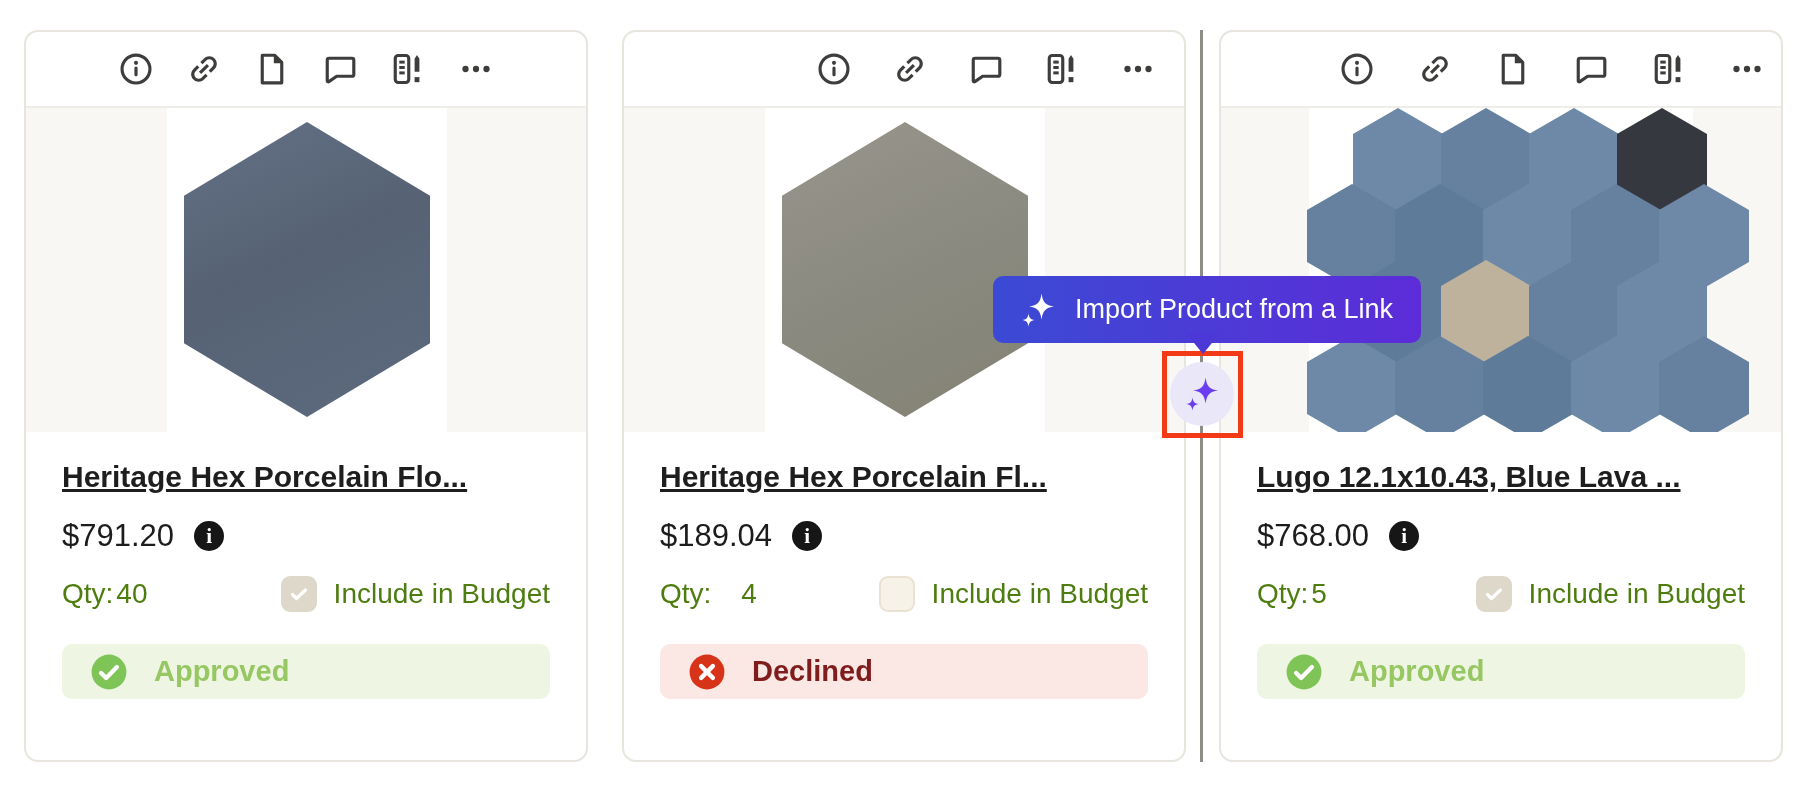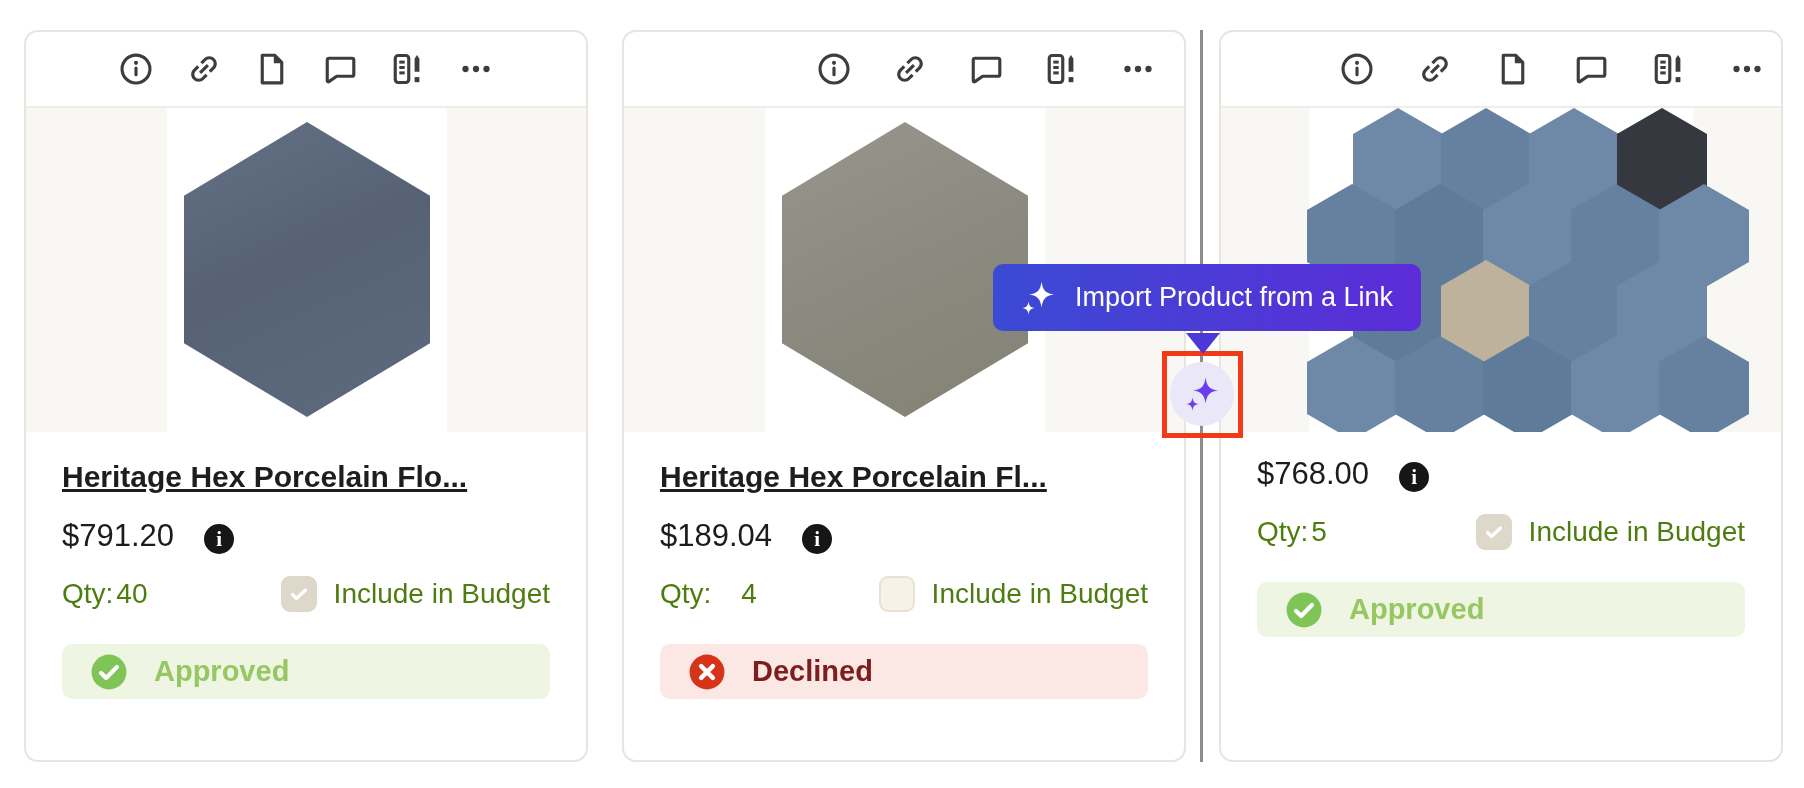--- a/index.html
+++ b/index.html
@@ -25,21 +25,21 @@
   .c1 .photo,.c2 .photo{left:141px;width:280px;}
   .c3 .photo{left:88px;width:384px;}
   .hex{clip-path:polygon(50% 0,100% 25%,100% 75%,50% 100%,0 75%,0 25%);}
   .big-hex{position:absolute;left:17px;top:14px;width:246px;height:295px;}
   .c1 .big-hex{background:linear-gradient(155deg,#647185 0%,#566274 45%,#5d6a7e 100%);}
   .c2 .big-hex{background:linear-gradient(155deg,#97958c 0%,#8b8a80 50%,#838274 100%);}
   .mosaic-hex{position:absolute;width:90px;height:104px;}
 
   .card-body{padding:0 36px;}
   .title{margin-top:28px;font-size:30px;font-weight:bold;color:#1e1e1e;white-space:nowrap;text-decoration:underline;}
-  .price-row{margin-top:24px;display:flex;align-items:flex-end;gap:30px;font-size:31px;color:#1c1c1c;}
+  .price-row{margin-top:24px;display:flex;align-items:center;gap:20px;font-size:31px;color:#1c1c1c;}
   .price-info-icon{width:30px;height:30px;border-radius:50%;background:#161616;color:#fff;
         display:flex;align-items:center;justify-content:center;
         font-size:21px;font-weight:bold;font-family:"Liberation Serif",serif;cursor:pointer;}
   .qty-row{margin-top:22px;display:flex;align-items:center;font-size:28px;color:#4d7c0f;}
   .qty-value{margin-left:3px;}
   .c2 .qty-value{margin-left:30px;}
   .budget{margin-left:auto;display:flex;align-items:center;gap:17px;cursor:pointer;}
   .checkbox{width:36px;height:36px;border-radius:9px;background:#f6f2e7;border:2px solid #e9e2d2;
         box-sizing:border-box;display:flex;align-items:center;justify-content:center;}
   .checkbox.checked{background:#ddd8c9;border-color:#ddd8c9;}
@@ -53,21 +53,21 @@
   .badge-icon{width:38px;height:38px;flex:none;}
   .badge-icon svg{width:100%;height:100%;display:block;}
 
   
   .divider{position:absolute;left:1200px;top:30px;width:3px;height:732px;background:#8f8d88;z-index:2;}
   .import-btn{position:absolute;left:1170px;top:362px;width:64px;height:64px;border-radius:50%;
         background:#eae7f8;display:flex;align-items:center;justify-content:center;z-index:5;cursor:pointer;}
   .import-btn svg{width:38px;height:38px;color:#6b3df0;display:block;}
   .highlight-box{position:absolute;left:1162px;top:351px;width:81px;height:87px;
         border:5px solid #f23a17;box-sizing:border-box;z-index:6;}
-  .tooltip{position:absolute;left:993px;top:264px;height:67px;border-radius:10px;
+  .tooltip{position:absolute;left:993px;top:276px;height:67px;border-radius:10px;
         background:linear-gradient(90deg,#3b4ad4 0%,#5c2cd8 100%);
         display:flex;align-items:center;padding:0 28px 0 26px;gap:18px;color:#fff;
         font-size:27px;white-space:nowrap;box-sizing:border-box;z-index:7;}
   .tooltip svg{width:38px;height:38px;color:#fff;display:block;flex:none;}
   .tooltip-arrow{position:absolute;left:1186px;top:333px;width:0;height:0;
         border-left:17px solid transparent;border-right:17px solid transparent;
         border-top:21px solid #4c38d6;z-index:7;}
 </style>
 </head>
 <body>
@@ -301,20 +301,21 @@
           <div class="hex mosaic-hex" style="left: 220px; top: 152px; background: rgb(102, 129, 159);"></div>
           <div class="hex mosaic-hex" style="left: 308px; top: 152px; background: rgb(110, 137, 167);"></div>
           <div class="hex mosaic-hex" style="left: -2px; top: 228px; background: rgb(110, 137, 167);"></div>
           <div class="hex mosaic-hex" style="left: 86px; top: 228px; background: rgb(102, 129, 159);"></div>
           <div class="hex mosaic-hex" style="left: 174px; top: 228px; background: rgb(95, 123, 154);"></div>
           <div class="hex mosaic-hex" style="left: 262px; top: 228px; background: rgb(110, 137, 167);"></div>
           <div class="hex mosaic-hex" style="left: 350px; top: 228px; background: rgb(102, 129, 159);"></div>
         </div>
     </div>
     <div class="card-body">
+      <div class="title">Lugo 12.1x10.43, Blue Lava ...</div>
       <div class="price-row">
         <span>$768.00</span>
         <span class="price-info-icon">i</span>
       </div>
       <div class="qty-row">
         <span>Qty:</span>
         <span class="qty-value">5</span>
         <span class="budget">
           <span class="checkbox checked">
             <svg viewBox="0 0 24 24">

